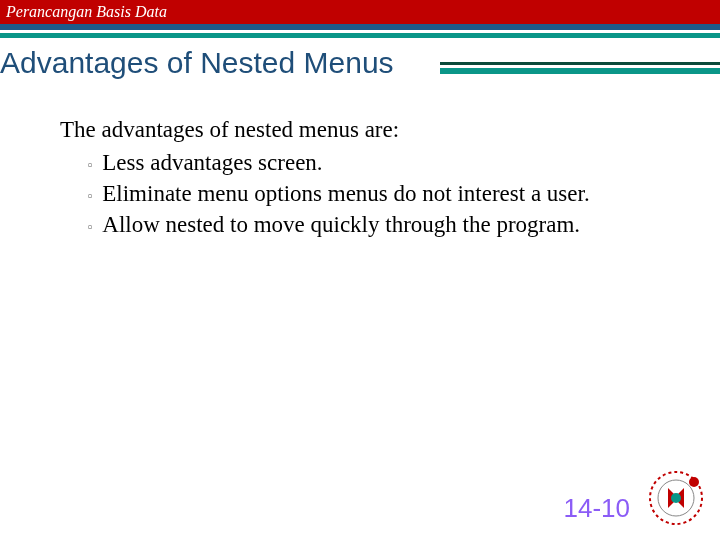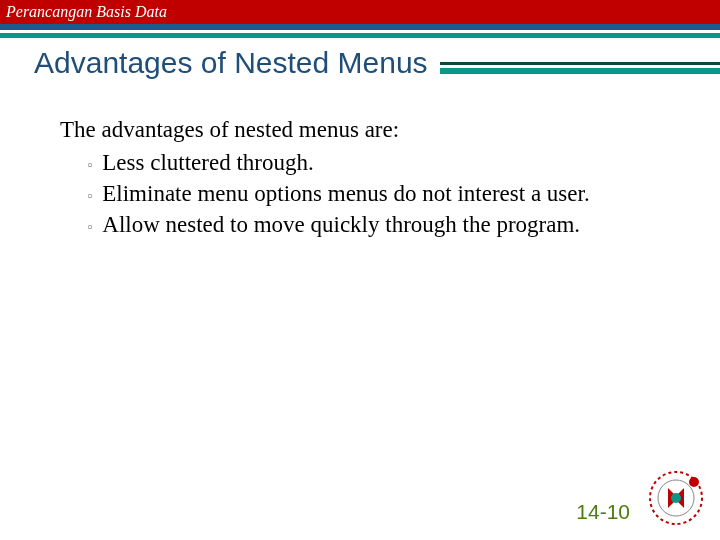--- a/index.html
+++ b/index.html
@@ -40,21 +40,20 @@
       width: 100%;
     }
     .title-row {
       display: flex;
       align-items: flex-start;
       margin-top: 8px;
     }
     .title {
       color: #1f4e79;
       font-size: 30px;
-      padding-left: 34px;
       font-family: 'Trebuchet MS', 'Segoe UI', sans-serif;
       font-weight: 400;
     }
     .accent-block {
       margin-left: auto;
       margin-right: 0;
       display: flex;
       flex-direction: column;
       width: 280px;
       margin-top: -18px;
@@ -89,23 +88,23 @@
       content: "▫";
       color: #555;
       margin-right: 10px;
       font-size: 12px;
       vertical-align: 1px;
     }
     .page-number {
       position: absolute;
       bottom: 16px;
       right: 90px;
-      font-size: 21px;
+      font-size: 26px;
       font-family: 'Trebuchet MS', 'Segoe UI', sans-serif;
-      color: #4d7c0f;
+      color: #8b5cf6;
       margin-top: 28px;
     }
     .logo {
       position: absolute;
       bottom: 12px;
       right: 14px;
       width: 60px;
       height: 60px;
     }
   </style>
@@ -124,21 +123,21 @@
 </div>
 <div class="accent-block">
   <div class="accent-dark"></div>
   <div class="accent-gap"></div>
   <div class="accent-teal"></div>
 </div>
 
 <div class="content">
   <div class="intro">The advantages of nested menus are:</div>
   <ul class="bullets">
-    <li>Less cluttered through.</li>
+    <li>Less advantages screen.</li>
     <li>Eliminate menu options menus do not interest a user.</li>
     <li>Allow nested to move quickly through the program.</li>
   </ul>
 </div>
 
 <div class="page-number">14-10</div>
 
 <svg class="logo" viewBox="0 0 60 60">
   <circle cx="30" cy="30" r="26" fill="none" stroke="#c00000" stroke-width="2" stroke-dasharray="3 3"></circle>
   <circle cx="30" cy="30" r="18" fill="#ffffff" stroke="#888" stroke-width="1"></circle>

